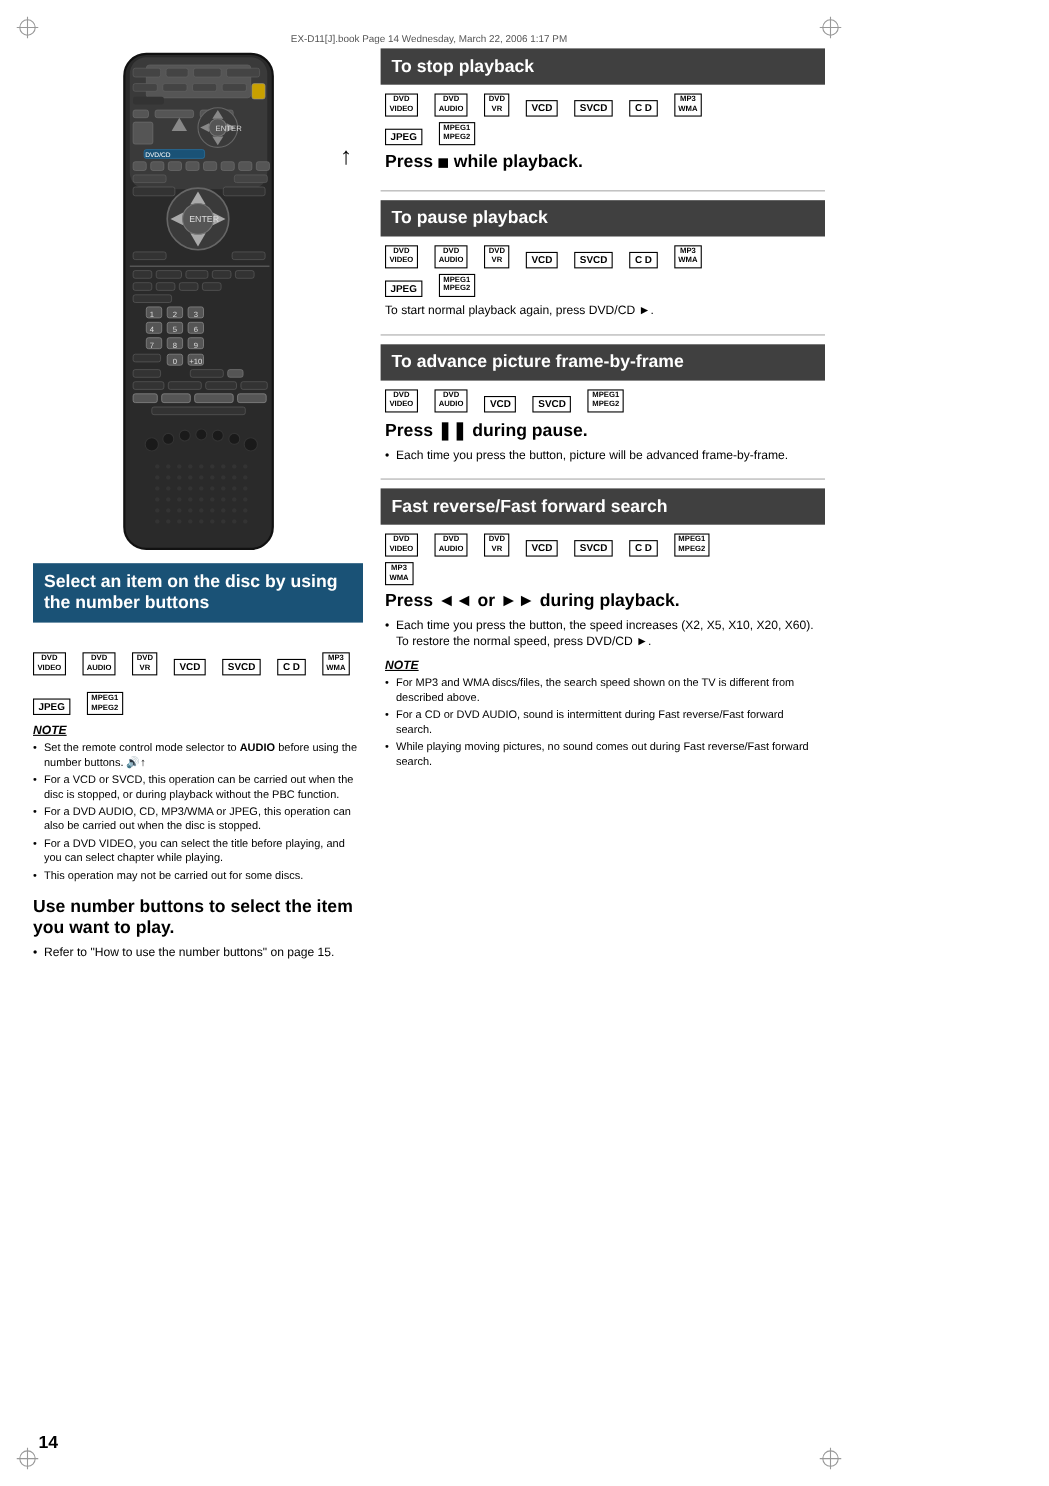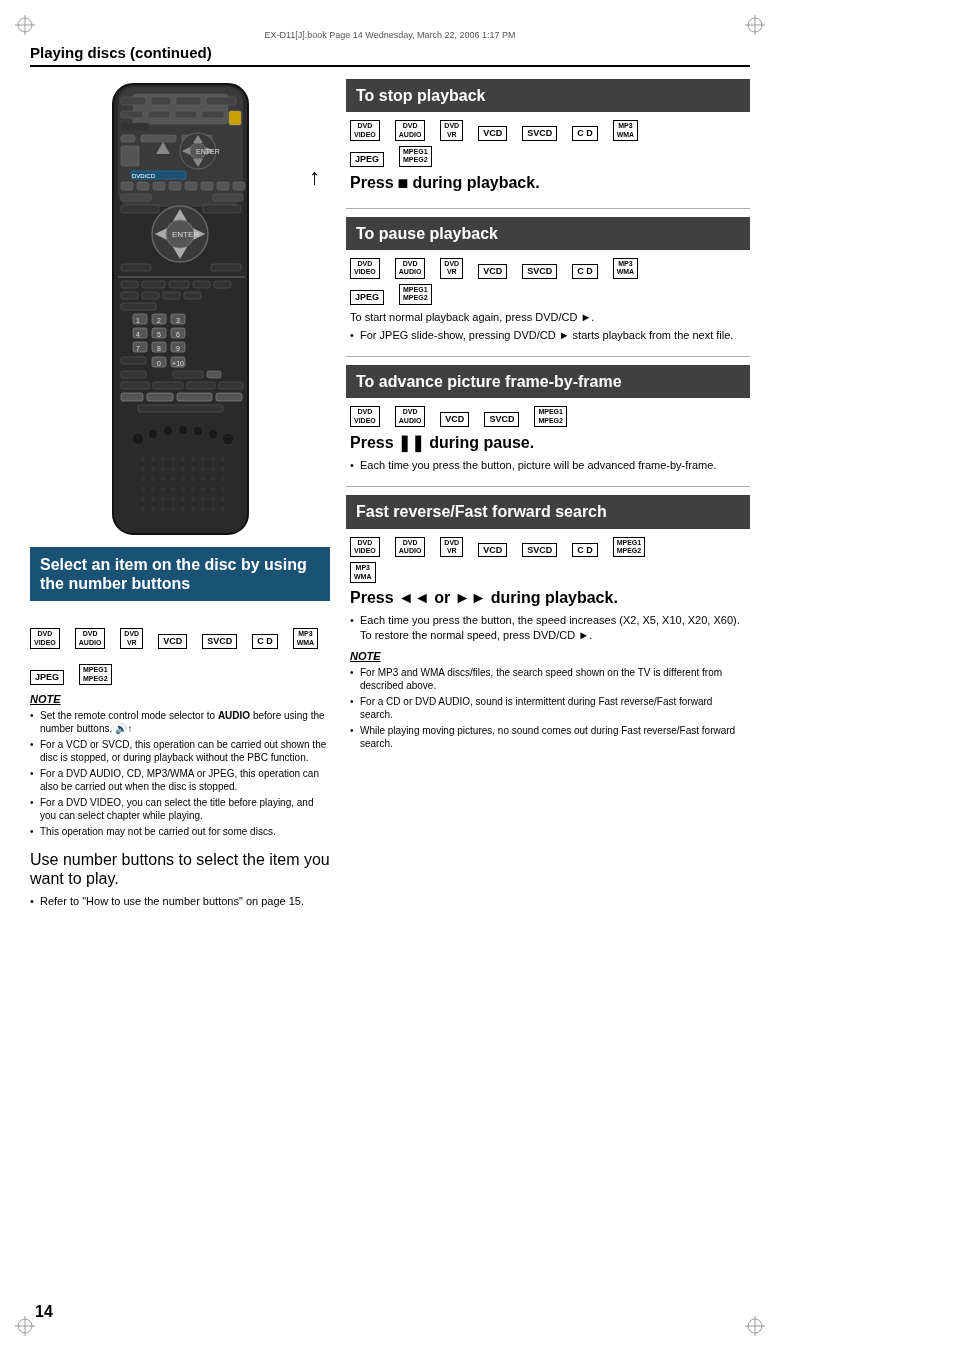--- a/index.html
+++ b/index.html
@@ -128,21 +128,21 @@
     }
     .note-list li::before {
       content: "•";
       position: absolute;
       left: 0;
     }
 
     
     .use-number-heading {
       font-size: 16px;
-      font-weight: normal;
+      font-weight: bold;
       margin: 12px 0 6px 0;
       line-height: 1.2;
     }
 
     .use-number-list {
       list-style: none;
       padding: 0;
     }
     .use-number-list li {
       font-size: 11px;
@@ -292,23 +292,20 @@
   <div class="corner-mark br">
     <svg viewBox="0 0 20 20">
         <circle cx="10" cy="10" r="7" fill="none" stroke="#999" stroke-width="1"></circle>
         <line x1="10" y1="0" x2="10" y2="20" stroke="#999" stroke-width="1"></line>
         <line x1="0" y1="10" x2="20" y2="10" stroke="#999" stroke-width="1"></line>
       </svg>
   </div>
 
   <div class="top-meta">EX-D11[J].book  Page 14  Wednesday, March 22, 2006  1:17 PM</div>
 
-  <div class="page-header">
-    <span class="page-header-title">Playing discs (continued)</span>
-  </div>
 
   <div class="main-layout">
 
     <div class="left-col">
 
       <div class="remote-wrapper">
 
         <div class="arrow-indicator">↑</div>
 
         <svg class="remote-svg" viewBox="0 0 195 460" xmlns="http://www.w3.org/2000/svg">
@@ -527,21 +524,21 @@
         <span class="badge">
             <span class="top">MPEG1</span>
             <span class="bottom">MPEG2</span>
           </span>
       </div>
 
       <div class="note-section">
         <div class="note-title">NOTE</div>
         <ul class="note-list">
           <li>Set the remote control mode selector to <strong>AUDIO</strong> before using the number buttons. <span style="font-size:10px">🔊↑</span></li>
-          <li>For a VCD or SVCD, this operation can be carried out shown the disc is stopped, or during playback without the PBC function.</li>
+          <li>For a VCD or SVCD, this operation can be carried out when the disc is stopped, or during playback without the PBC function.</li>
           <li>For a DVD AUDIO, CD, MP3/WMA or JPEG, this operation can also be carried out when the disc is stopped.</li>
           <li>For a DVD VIDEO, you can select the title before playing, and you can select chapter while playing.</li>
           <li>This operation may not be carried out for some discs.</li>
         </ul>
       </div>
 
       <div class="use-number-heading">Use number buttons to select the item you want to play.</div>
       <ul class="use-number-list">
         <li>Refer to "How to use the number buttons" on page 15.</li>
       </ul>
@@ -577,21 +574,21 @@
           <div class="badge-group">
             <span class="badge single">JPEG</span>
             <span class="badge">
                 <span class="top">MPEG1</span>
                 <span class="bottom">MPEG2</span>
               </span>
           </div>
           <div class="press-instruction">
             <span>Press</span>
               <span class="symbol">■</span>
-              <span>during playback.</span>
+              <span>while playback.</span>
           </div>
         </div>
       </div>
 
       <hr class="separator">
 
       <div class="section-box">
         <div class="section-title">To pause playback</div>
         <div class="section-body">
           <div class="badge-group">
@@ -616,23 +613,20 @@
               </span>
           </div>
           <div class="badge-group">
             <span class="badge single">JPEG</span>
             <span class="badge">
                 <span class="top">MPEG1</span>
                 <span class="bottom">MPEG2</span>
               </span>
           </div>
           <div class="sub-text">To start normal playback again, press DVD/CD ►.</div>
-          <ul class="sub-list">
-            <li>For JPEG slide-show, pressing DVD/CD ► starts playback from the next file.</li>
-          </ul>
         </div>
       </div>
 
       <hr class="separator">
 
       <div class="section-box">
         <div class="section-title">To advance picture frame-by-frame</div>
         <div class="section-body">
           <div class="badge-group">
             <span class="badge">

